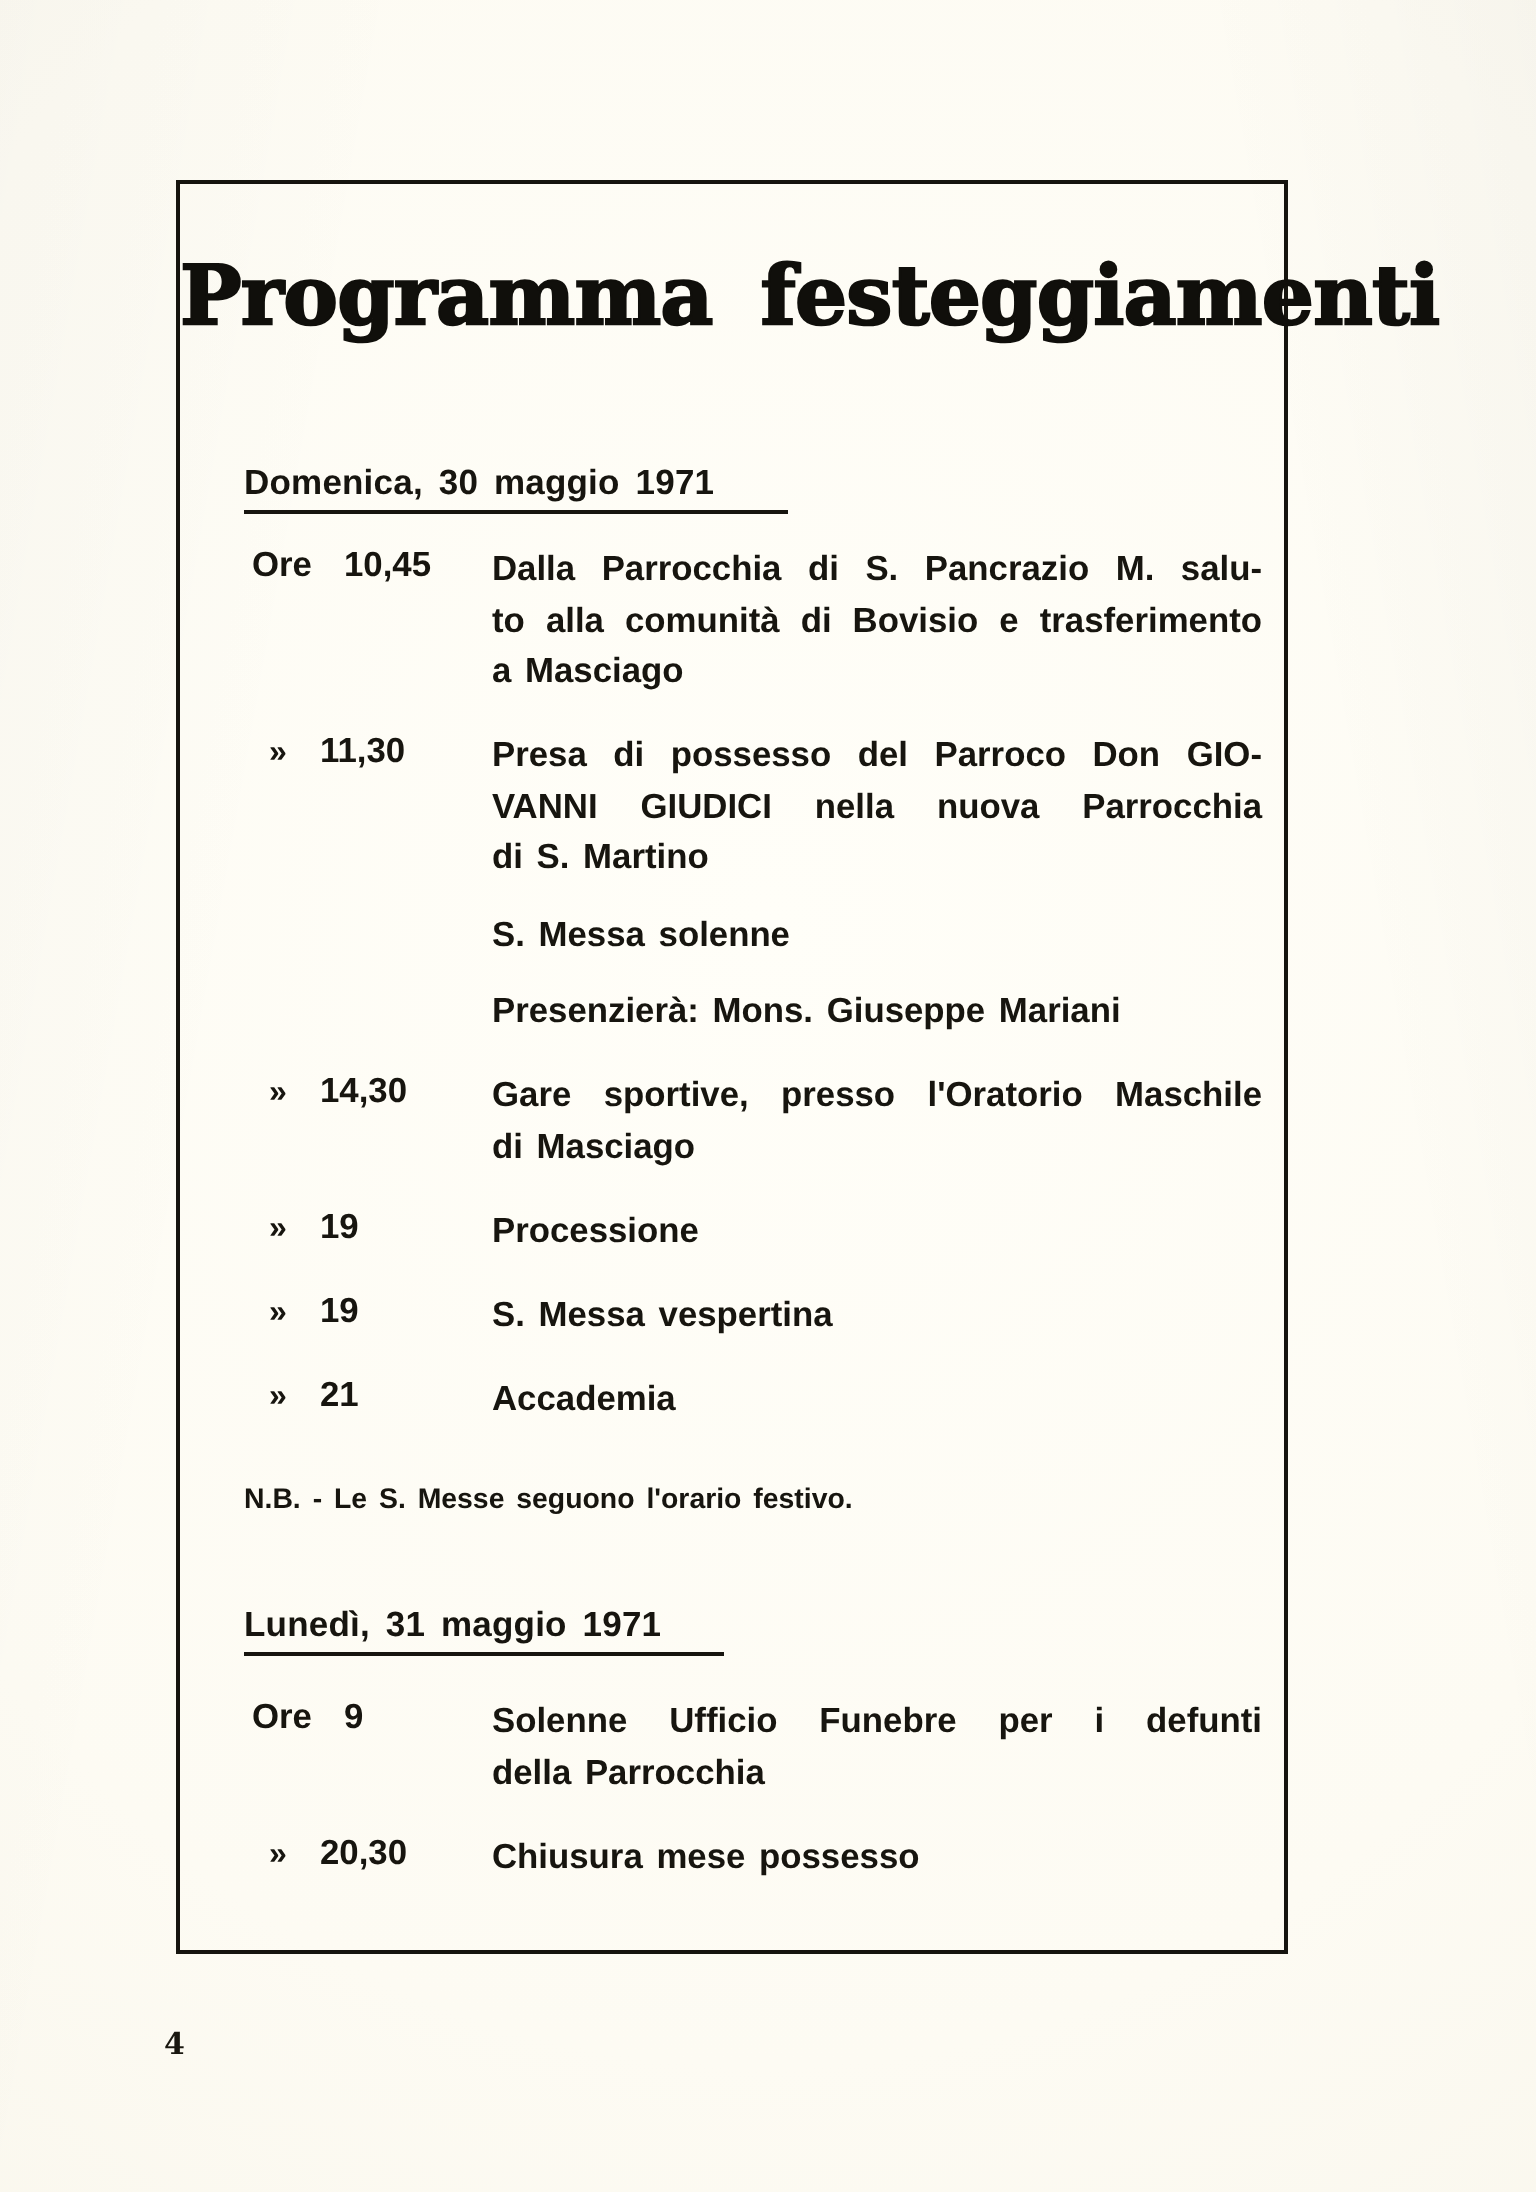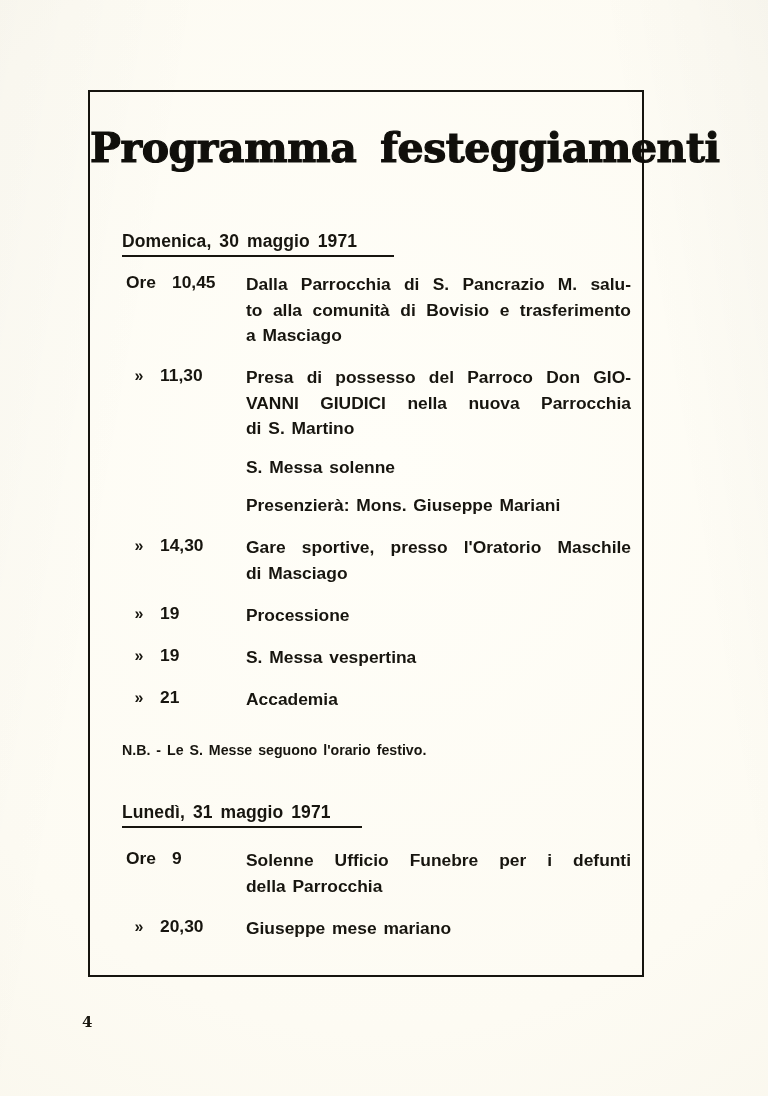--- a/index.html
+++ b/index.html
@@ -225,21 +225,21 @@
         <div class="row" style="top: 756px;">
           <div class="time-col has-ore"><span class="ore-word">Ore</span><span class="tval">9</span></div>
           <div class="desc-col">
             <span class="line just">Solenne Ufficio Funebre per i defunti</span>
             <span class="line">della Parrocchia</span>
           </div>
         </div>
         <div class="row" style="top: 823.5px;">
           <div class="time-col"><span class="ditto">»</span><span class="tval">20,30</span></div>
           <div class="desc-col">
-            <span class="line">Giuseppe mese mariano</span>
+            <span class="line">Chiusura mese possesso</span>
           </div>
         </div>
       </div>
 
   </div>
 </div>
 
 <div class="folio">4</div>
 
 </body></html>

